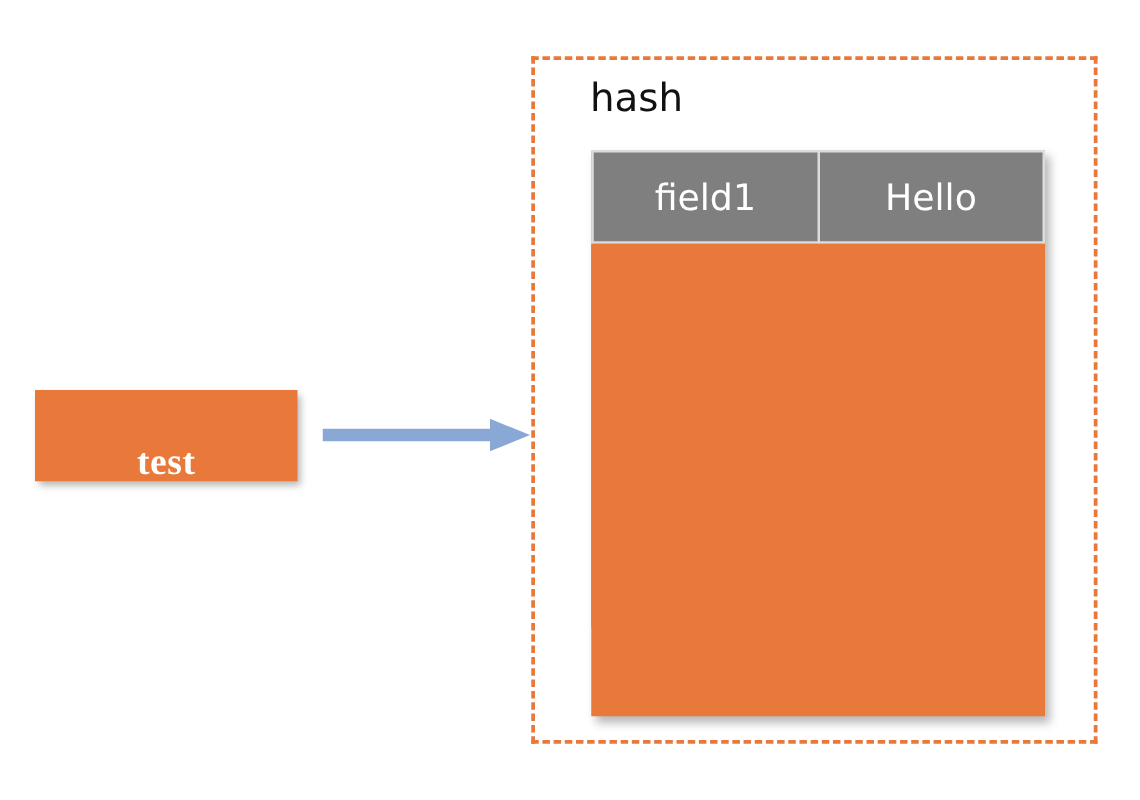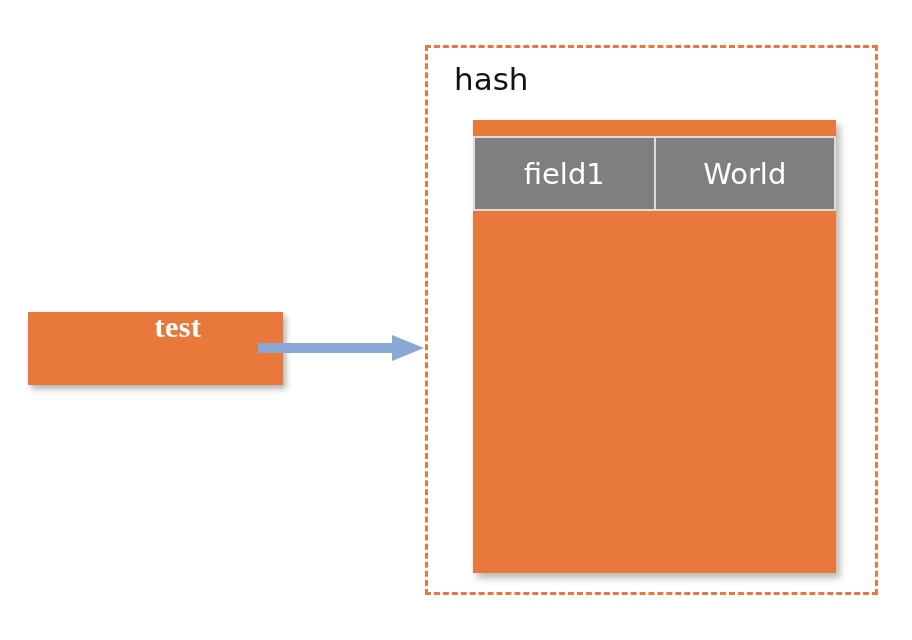--- a/index.html
+++ b/index.html
@@ -27,23 +27,22 @@
   
   .key-box {
     position: absolute;
     left: 28px;
     top: 312px;
     width: 210px;
     height: 73px;
     background: #E8793A;
     box-shadow: 3px 4px 6px rgba(0,0,0,0.30);
     display: flex;
-    align-items: flex-start;
+    align-items: flex-end;
     justify-content: center;
-    padding-left: 45px;
   }
   .key-box-label {
     font-family: "Liberation Serif", serif;
     font-weight: bold;
     font-size: 30px;
     color: #ffffff;
     letter-spacing: 0.5px;
     line-height: 1;
   }
 
@@ -63,21 +62,21 @@
     top: 45px;
     width: 453px;
     height: 550px;
     border: 3px dashed #E8793A;
     box-sizing: border-box;
     background: transparent;
   }
 
   .hash-title {
     position: absolute;
-    left: 26px;
+    left: 44px;
     top: 16px;
     font-family: "DejaVu Sans", sans-serif;
     font-size: 31px;
     font-weight: 400;
     color: #111111;
     line-height: 1;
     white-space: nowrap;
   }
 
   
@@ -88,21 +87,20 @@
     width: 363px;
     height: 453px;
     box-shadow: 4px 5px 7px rgba(0,0,0,0.28);
     background: #E8793A;
   }
 
   .hash-table {
     width: 100%;
     border-collapse: collapse;
     table-layout: fixed;
-    margin-top: 16px;
   }
   .hash-table td {
     background: #7F7F7F;
     color: #ffffff;
     font-family: "DejaVu Sans", sans-serif;
     font-size: 29px;
     font-weight: 400;
     text-align: center;
     vertical-align: middle;
     height: 73px;
@@ -137,21 +135,21 @@
   <div class="hash-container">
 
     <div class="hash-title">hash</div>
 
     <div class="hash-block">
 
       <table class="hash-table">
         <tbody>
           <tr>
             <td>field1</td>
-            <td>World</td>
+            <td>Hello</td>
           </tr>
         </tbody>
       </table>
 
       <div class="hash-fill"></div>
 
     </div>
   </div>
 
 </div>

